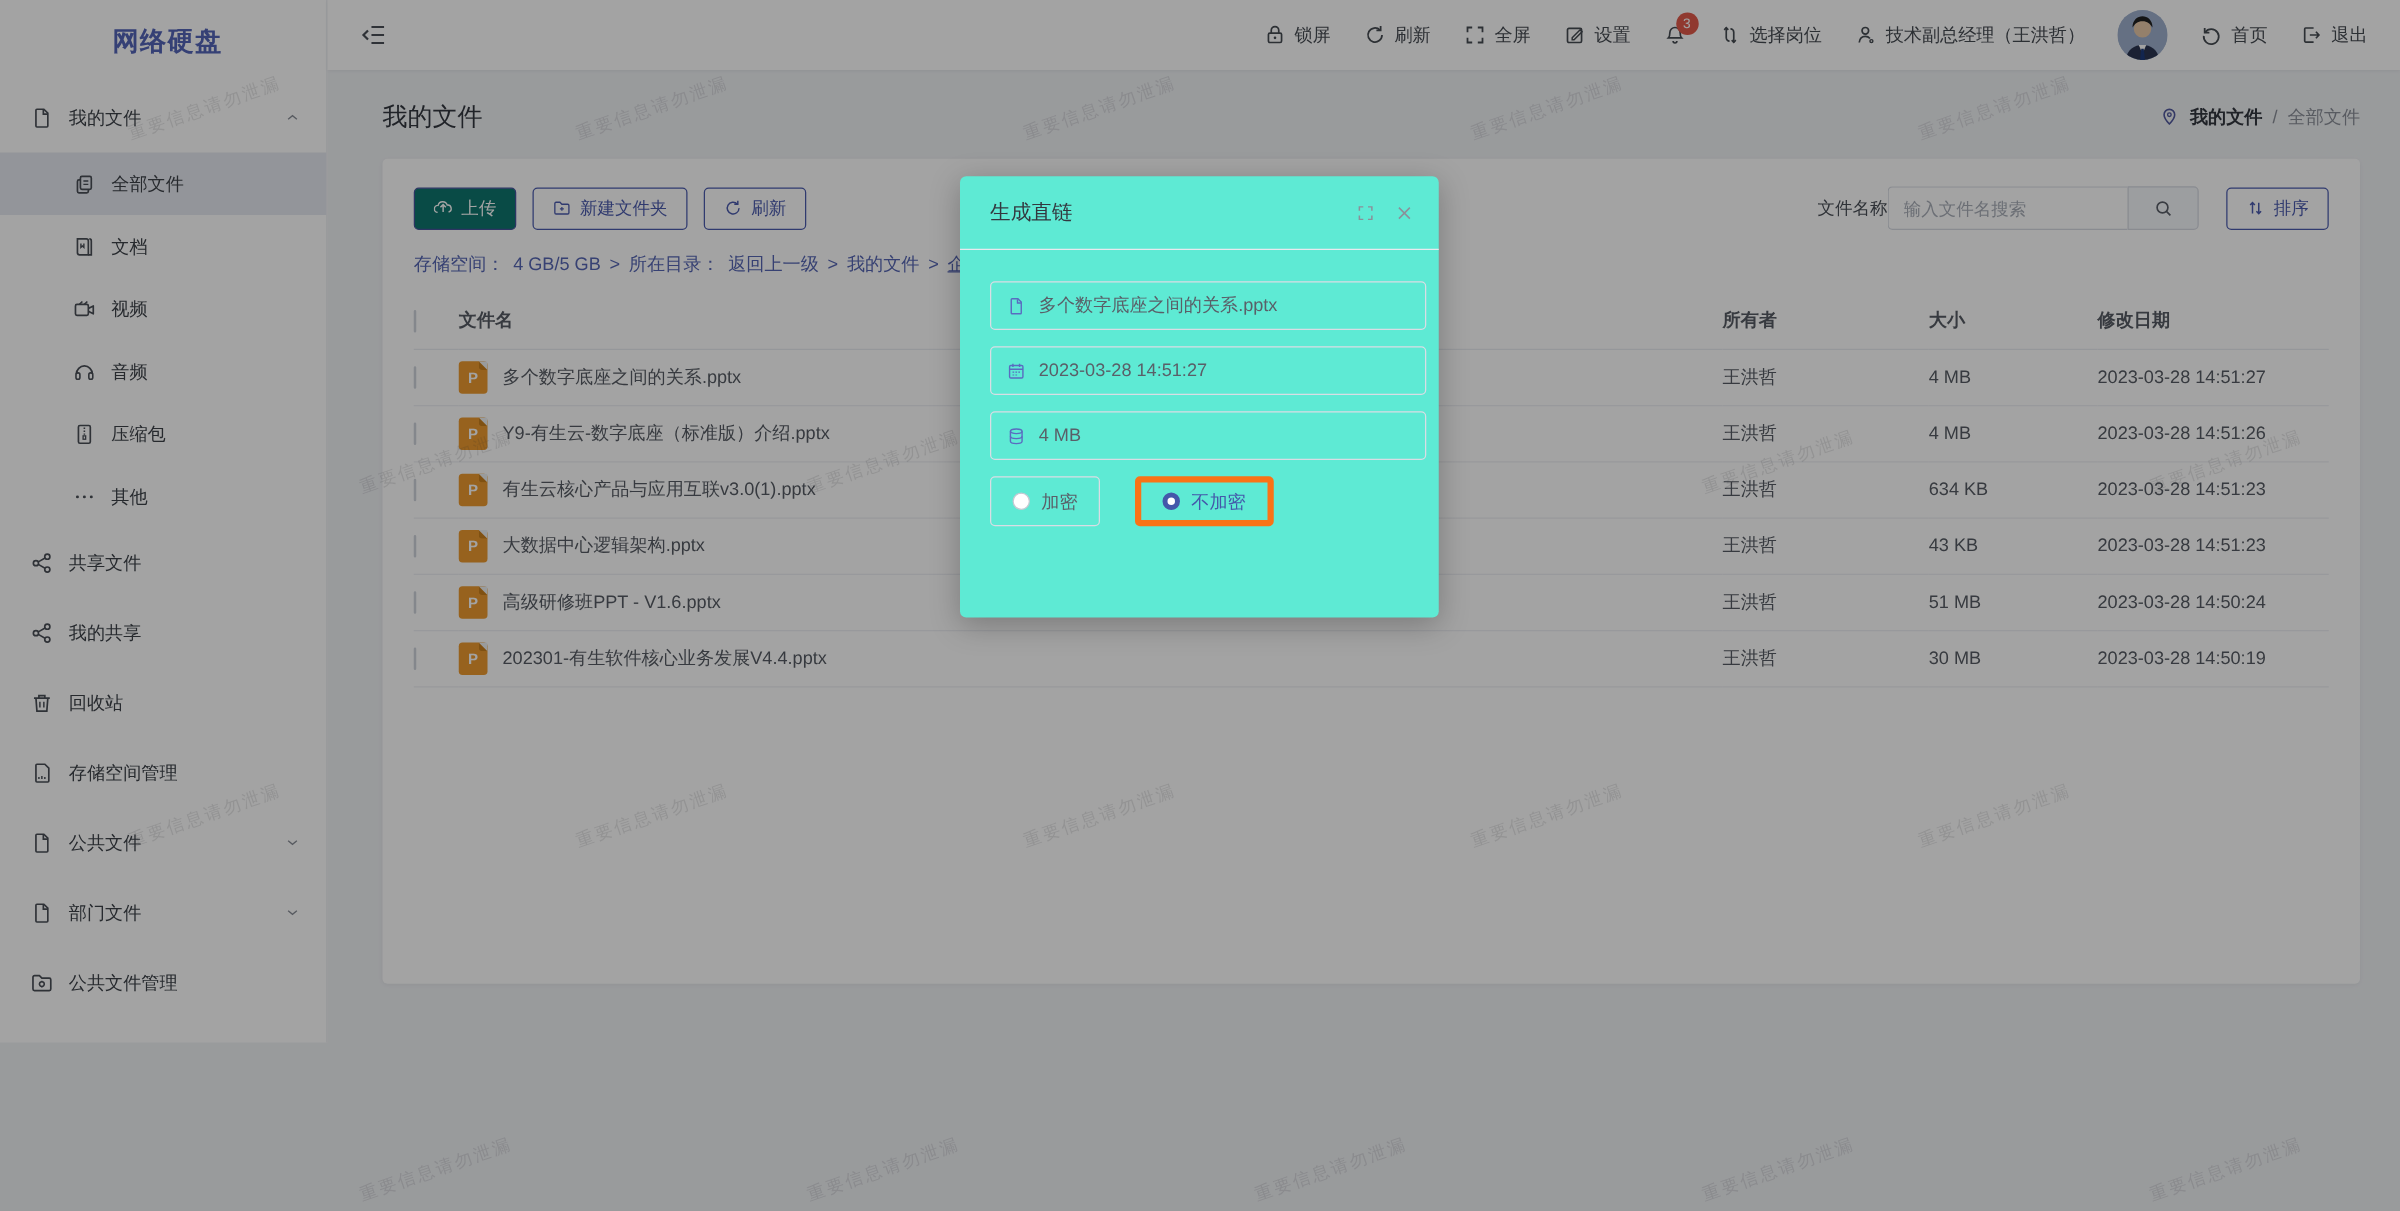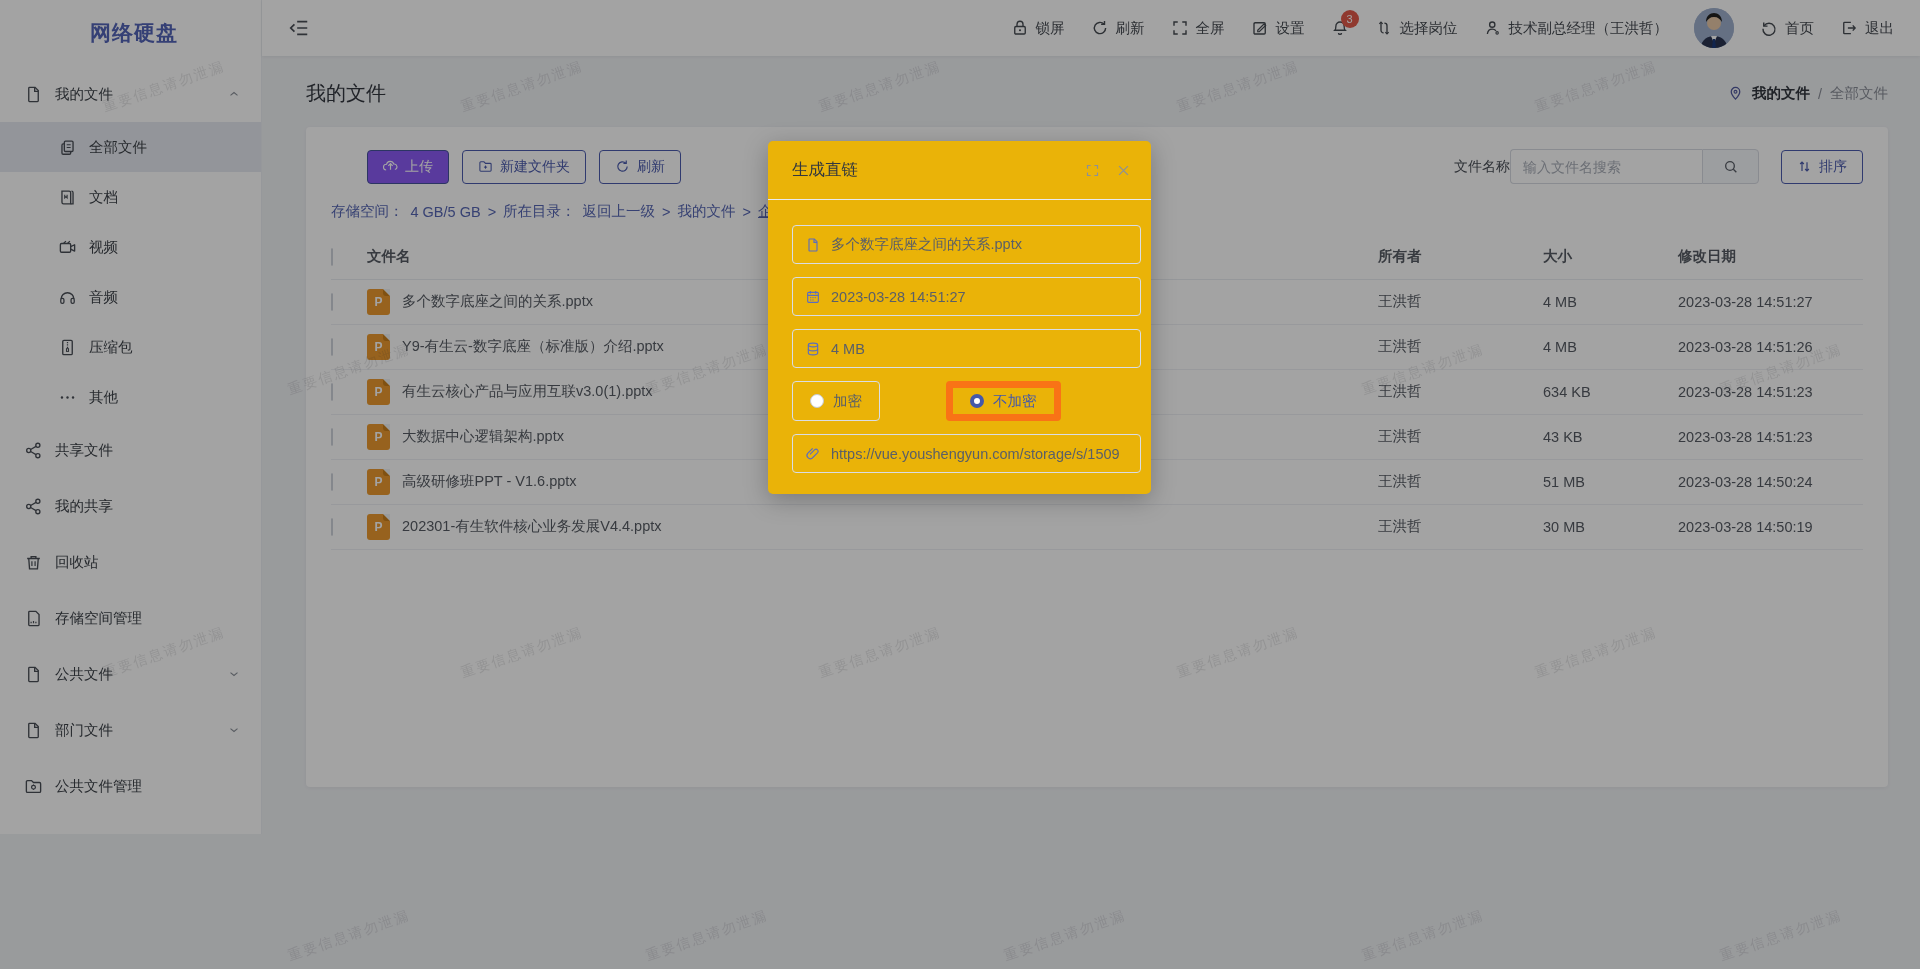--- a/index.html
+++ b/index.html
@@ -37,21 +37,21 @@
   .crumb { margin-left:auto; display:flex; align-items:center; gap:8px; font-size:14.5px; }
   .crumb .ic { width:17px; height:17px; color:#525a9e; }
   .crumb b { color:#33383f; font-weight:bold; }
   .crumb .sep,.crumb .c2 { color:#8a8f98; }
 
   .card { margin:0 32px 0 44px; background:#fff; border-radius:4px; box-shadow:0 1px 4px rgba(0,0,0,0.05); padding:22px 25px 30px 25px; min-height:660px; }
 
   .toolbar { display:flex; align-items:center; }
   .btn { display:inline-flex; align-items:center; gap:7px; height:34px; padding:0 15px; border-radius:4px; font-size:14px; cursor:pointer; border:1px solid #4c5cae; background:#fff; color:#4c5cae; }
   .btn .ic { width:15px; height:15px; }
-  .btn.primary { background:#8b5cf6; border-color:#46549c; color:#fff;margin-left:36px; }
+  .btn.primary { background:#0f766e; border-color:#46549c; color:#fff; }
   .btn + .btn { margin-left:13px; }
   .search-zone { margin-left:auto; display:flex; align-items:center; }
   .search-label { color:#4a4f57; }
   .search-box { display:flex; }
   .search-input { width:192px; height:35px; border:1px solid #d6dae2; border-right:none; border-radius:4px 0 0 4px; padding:0 12px; font-size:14px; color:#333; background:#fff; font-family:inherit; }
   .search-input::placeholder { color:#a9aeb8; }
   .search-btn { width:57px; height:35px; border:1px solid #d6dae2; border-radius:0 4px 4px 0; background:#f5f7fa; display:flex; align-items:center; justify-content:center; color:#5a5f68; cursor:pointer; }
   .search-btn .ic { width:16px; height:16px; }
   .sort-btn { margin-left:22px; }
 
@@ -71,32 +71,32 @@
   .fname { display:flex; align-items:center; gap:12px; }
   .pbadge { width:23px; height:26px; background:#ec9a2f; border-radius:3px; color:#fff; font-size:12px; font-weight:bold; display:flex; align-items:center; justify-content:center; position:relative; flex:none; }
   .pbadge::after { content:""; position:absolute; top:0; right:0; border-style:solid; border-width:0 7px 7px 0; border-color:#f0f2f5 #f0f2f5 #c97f1d #c97f1d; border-radius:0 0 0 3px; }
   .fname span { cursor:pointer; }
 
   
   .wm-layer { position:absolute; inset:0; z-index:3; pointer-events:none; overflow:hidden; }
   .wm-layer span { position:absolute; font-size:14px; color:rgba(60,64,72,0.13); transform:rotate(-19deg); letter-spacing:2px; white-space:nowrap; }
   .overlay { position:absolute; inset:0; background:rgba(0,0,0,0.36); z-index:4; }
 
-  .modal { position:absolute; left:768px; top:141px; width:383px; height:353px; background:#eab308; border-radius:5px; box-shadow:0 6px 24px rgba(0,0,0,0.25); z-index:5; }
+  .modal { position:absolute; left:768px; top:141px; width:383px; height:353px; background:#5eead4; border-radius:5px; box-shadow:0 6px 24px rgba(0,0,0,0.25); z-index:5; }
   .m-head { height:59px; display:flex; align-items:center; padding:0 20px 0 24px; border-bottom:1px solid #e8eaee; }
   .m-title { font-size:16.5px; color:#33383f; }
   .m-tools { margin-left:auto; display:flex; align-items:center; gap:16px; color:#8b9099; }
   .m-tools .ic { width:15px; height:15px; cursor:pointer; }
   .m-body { padding:25px 17px 0 24px; }
   .field { width:349px; height:39px; border:1px solid #d9dde4; border-radius:4px; display:flex; align-items:center; padding:0 12px; gap:10px; margin-bottom:13px; color:#5a5f68; font-size:14.5px; overflow:hidden; white-space:nowrap; }
   .field .ic { width:16px; height:16px; color:#5a6cc0; flex:none; }
   .radio-row { display:flex; gap:28px; margin-bottom:13px; height:40px; }
   .radio-box { display:flex; align-items:center; gap:9px; border:1px solid #d9dde4; border-radius:4px; padding:0 17px; cursor:pointer; color:#5a5f68; font-size:14.5px; }
   .radio-dot { width:14px; height:14px; border-radius:50%; border:1px solid #c4c9d2; background:#fff; }
-  .radio-box.checked { border:7px solid #f97316; color:#4458aa;margin-left:38px; }
+  .radio-box.checked { border:5px solid #f97316; color:#4458aa; }
   .radio-box.checked .radio-dot { border:4px solid #4458aa; }
 
   .ic svg { width:100%; height:100%; display:block; }
 </style>
 </head>
 <body>
 
 <svg width="0" height="0" style="position:absolute">
   <defs>
     <g id="i-file">
@@ -702,24 +702,16 @@
       <div class="radio-row">
         <span class="radio-box">
           <span class="radio-dot"></span>
           <span>加密</span>
         </span>
         <span class="radio-box checked">
           <span class="radio-dot"></span>
           <span>不加密</span>
         </span>
       </div>
-      <div class="field">
-        <span class="ic">
-            <svg viewBox="0 0 24 24">
-              <use href="#i-clip"></use>
-            </svg>
-          </span>
-        <span>https://vue.youshengyun.com/storage/s/1509</span>
-      </div>
     </div>
   </div>
 
 </div>
 
 </body></html>

